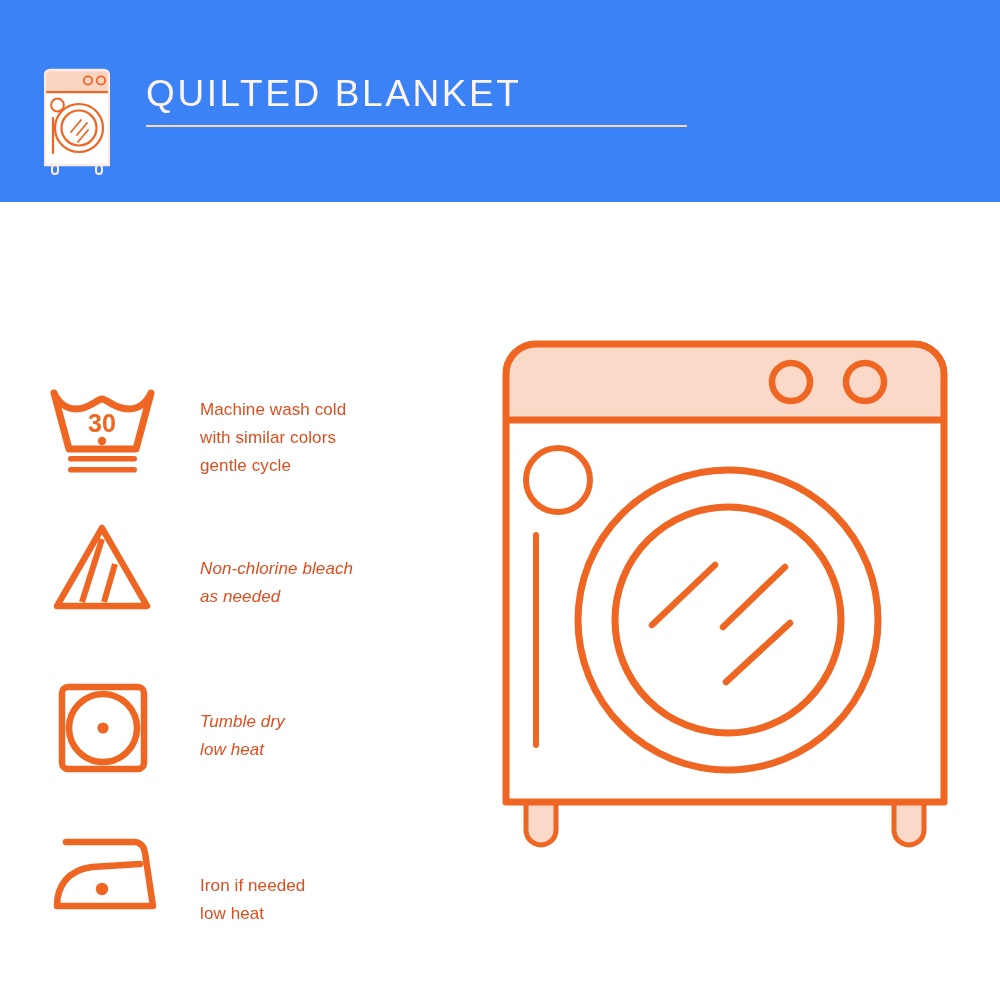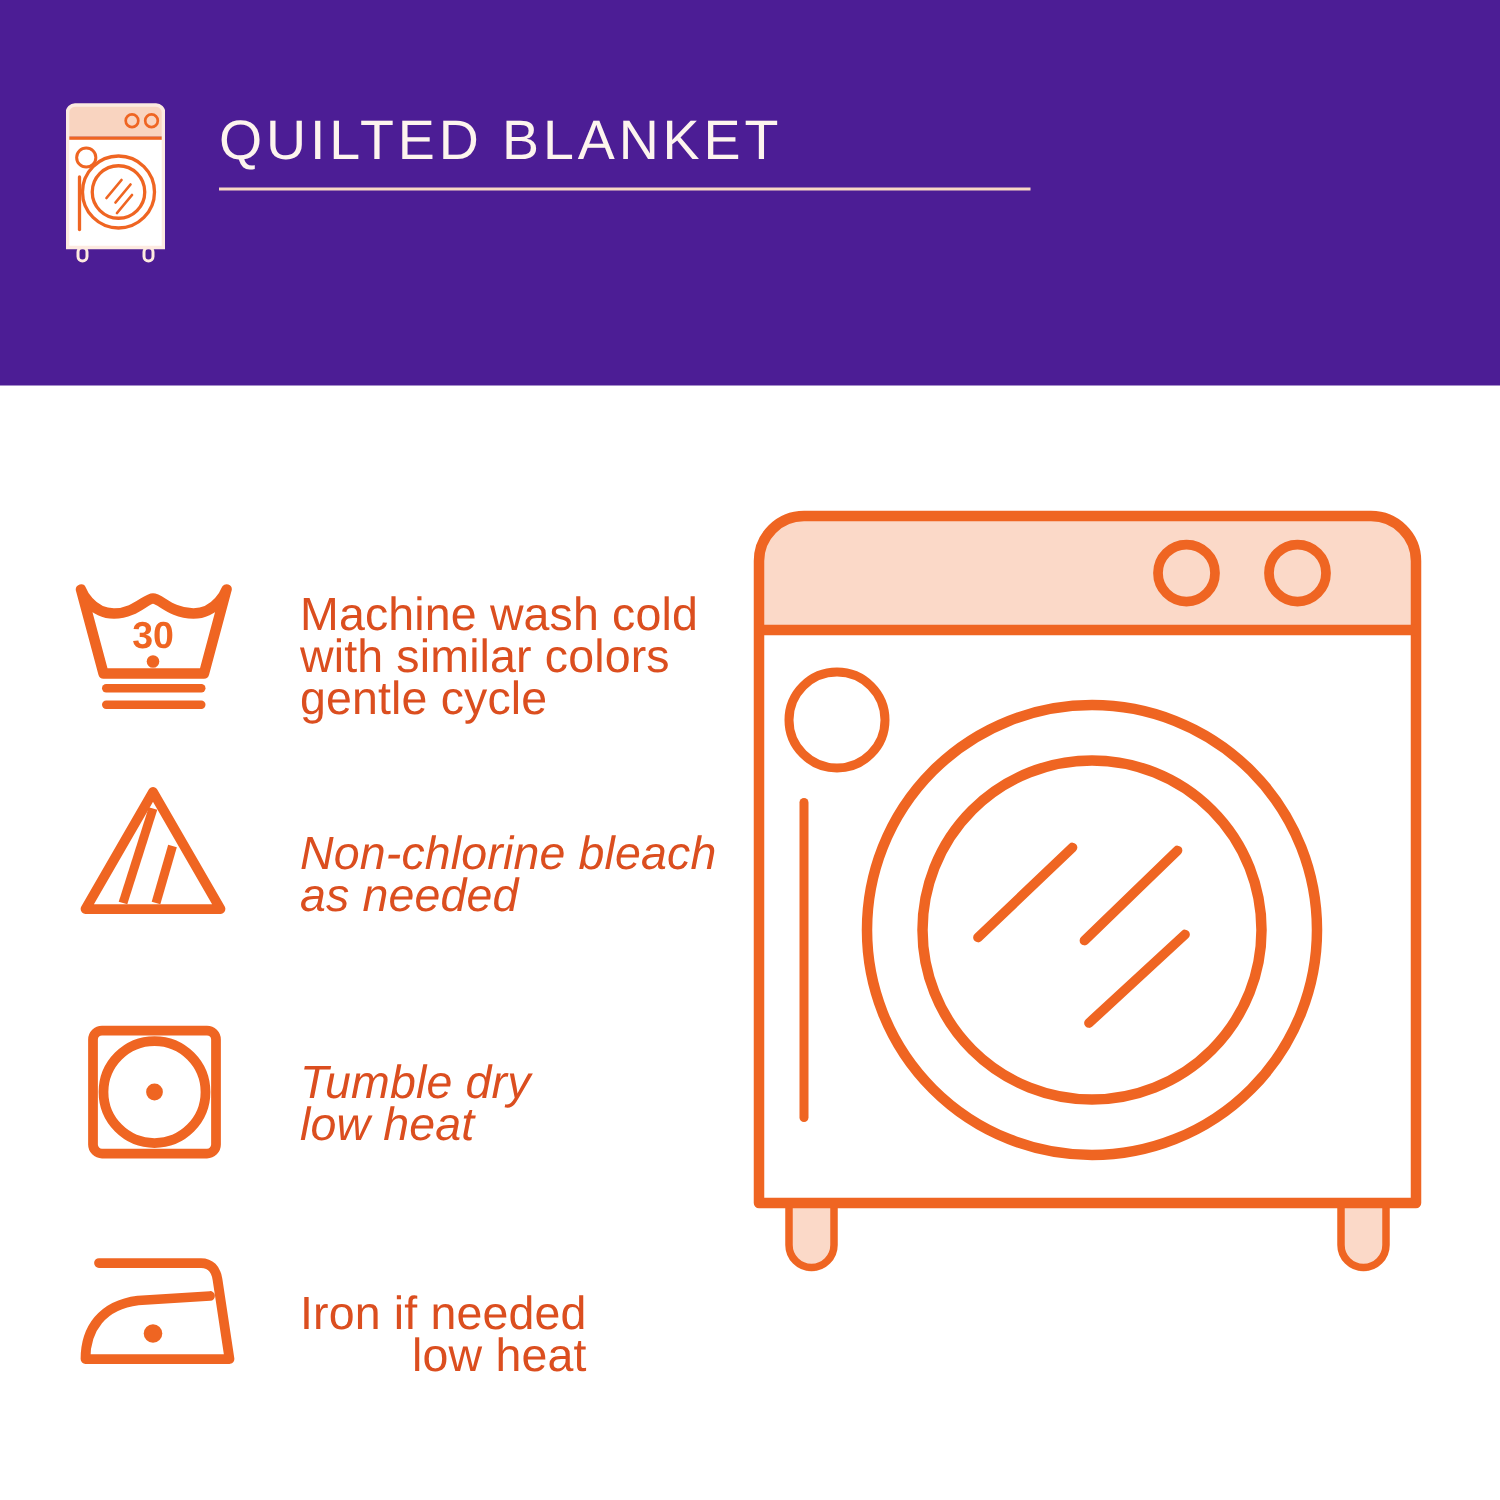--- a/index.html
+++ b/index.html
@@ -12,22 +12,22 @@
   }
   #page {
     position:relative;
     width:1000px; height:1000px;
     background:#ffffff;
   }
 
   
   .header {
     position:absolute; left:0; top:0;
-    width:1000px; height:257px;
-    background:#4c1d95;
+    width:1000px; height:202px;
+    background:#3b82f6;
   }
   .header-icon {
     position:absolute; left:44px; top:66px;
     width:66px; height:110px;
   }
   .header-text {
     position:absolute; left:146px; top:72px;
     width:600px;
   }
   .title-line1 {
@@ -65,21 +65,21 @@
   }
   .care-row .sym {
     position:absolute;
     left:48px;
     top:0;
   }
   .care-row .txt {
     position:absolute;
     left:200px;
     color:#DB4E1F;
-    font-size:31px;
+    font-size:17px;
     line-height:28px;
     letter-spacing:0.1px;
     font-weight:400;
     white-space:pre-line;
   }
 
   
   #row-wash   { top:105px; }
   #row-wash   .sym { left:50px; top:0px; }
   #row-wash   .txt { top:9px; }
@@ -87,21 +87,21 @@
   #row-bleach { top:240px; }
   #row-bleach .sym { left:52px; top:0px; }
   #row-bleach .txt { top:33px;font-style:italic; }
 
   #row-dry    { top:400px; }
   #row-dry    .sym { left:57px; top:0px; }
   #row-dry    .txt { top:26px;font-style:italic; }
 
   #row-iron   { top:548px; }
   #row-iron   .sym { left:52px; top:4px; }
-  #row-iron   .txt { top:32px;text-align:right; }
+  #row-iron   .txt { top:42px; }
 
   
   .machine {
     position:absolute;
     left:480px; top:330px;
     width:490px; height:615px;
   }
 </style>
 </head>
 <body>

